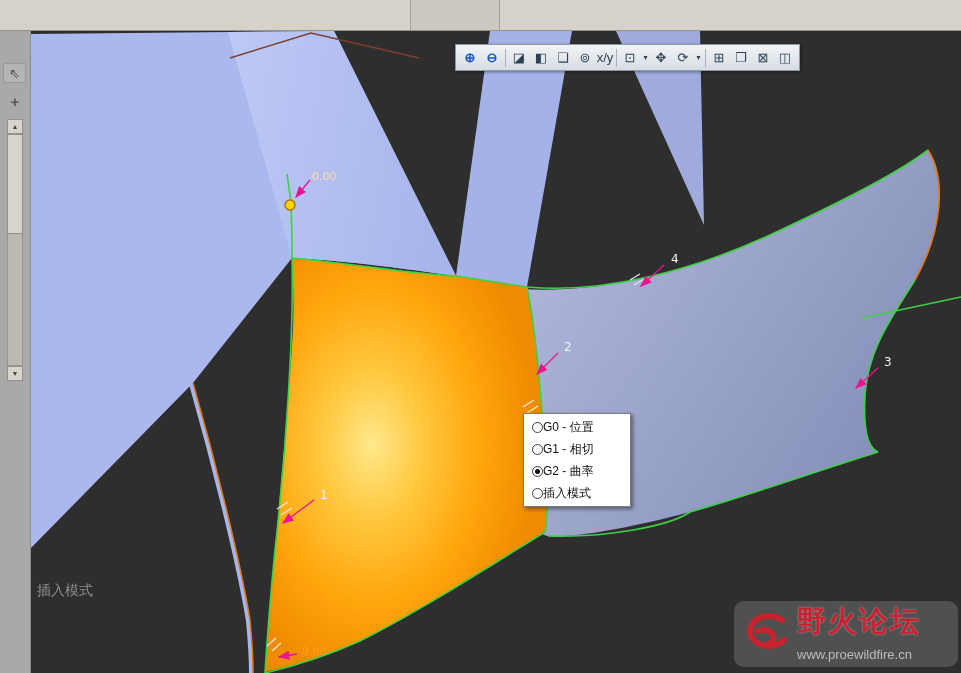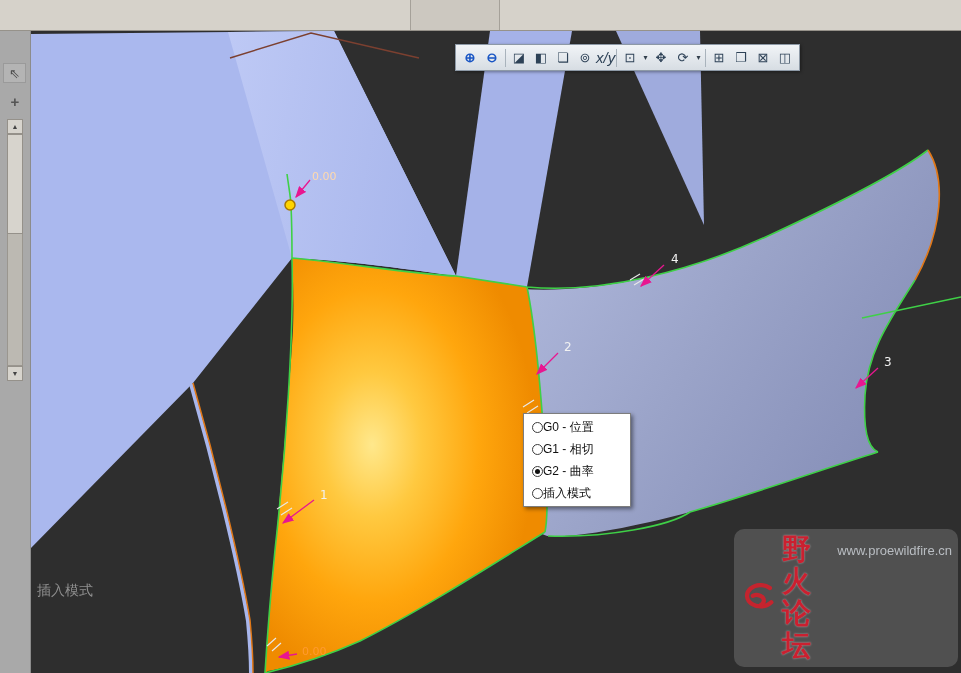--- a/index.html
+++ b/index.html
@@ -16,32 +16,32 @@
   .sb-track{position:absolute;left:7px;top:103px;width:16px;height:232px;background:#bcb9b2;border:1px solid #9a968f;box-sizing:border-box;}
   .sb-thumb{position:absolute;left:7px;top:103px;width:16px;height:100px;background:#d7d4cd;border:1px solid #95918a;box-sizing:border-box;}
   
   .viewport{position:absolute;left:31px;top:31px;width:930px;height:642px;background:#2e2e2e;}
   .viewport svg.canvas{position:absolute;left:0;top:0;}
   svg text{font-family:"DejaVu Sans",sans-serif;}
   
   .ftoolbar{position:absolute;left:424px;top:13px;height:25px;display:flex;align-items:center;background:linear-gradient(#f1f4f7,#d7dde3);border:1px solid #8d99a6;padding:0 3px;box-shadow:1px 1px 3px rgba(0,0,0,.4);}
   .ticon{width:22px;height:21px;line-height:21px;text-align:center;font-size:13px;color:#2e4257;cursor:default;flex:none;}
   .ticon.blue{color:#1a56c4;font-weight:bold;}
-  .ticon.smalltxt{font-size:15px;font-style:italic;width:18px;}
+  .ticon.smalltxt{font-size:13px;width:18px;}
   .ticon.caret{width:9px;font-size:8px;color:#33404d;}
   .tsep{width:1px;height:18px;background:#a9b3bc;margin:0 2px;flex:none;}
   
   .ctxmenu{position:absolute;left:492px;top:382px;width:106px;background:#ffffff;border:1px solid #7d7d7d;box-shadow:2px 2px 4px rgba(0,0,0,.45);padding:2px 0;}
   .mrow{display:flex;align-items:center;height:22px;padding:0 8px;font-size:12px;color:#101010;}
   .radio{width:11px;height:11px;border:1px solid #3c3c3c;border-radius:50%;background:#fff;position:relative;flex:none;box-sizing:border-box;}
   .radio.checked::after{content:"";position:absolute;left:2px;top:2px;width:5px;height:5px;border-radius:50%;background:#111;}
   
   .insertmode{position:absolute;left:6px;top:551px;font-size:14px;color:#8f8f8f;}
   .watermark{position:absolute;right:3px;bottom:6px;width:212px;padding:5px 6px;background:rgba(240,240,240,0.18);border-radius:10px;display:flex;align-items:center;gap:5px;}
-  .wm-text{display:flex;line-height:1.1;}
+  .wm-text{display:flex;flex-direction:column;line-height:1.1;}
   .wm-title{font-size:29px;font-weight:bold;color:#cb2030;letter-spacing:2px;text-shadow:0 0 2px rgba(255,255,255,.55);}
   .wm-url{font-size:13px;color:#b9bdc2;margin-top:10px;}
 </style>
 </head>
 <body>
 
 <div class="screen">
 
   <div class="topbar">
     <div class="seg"></div>

